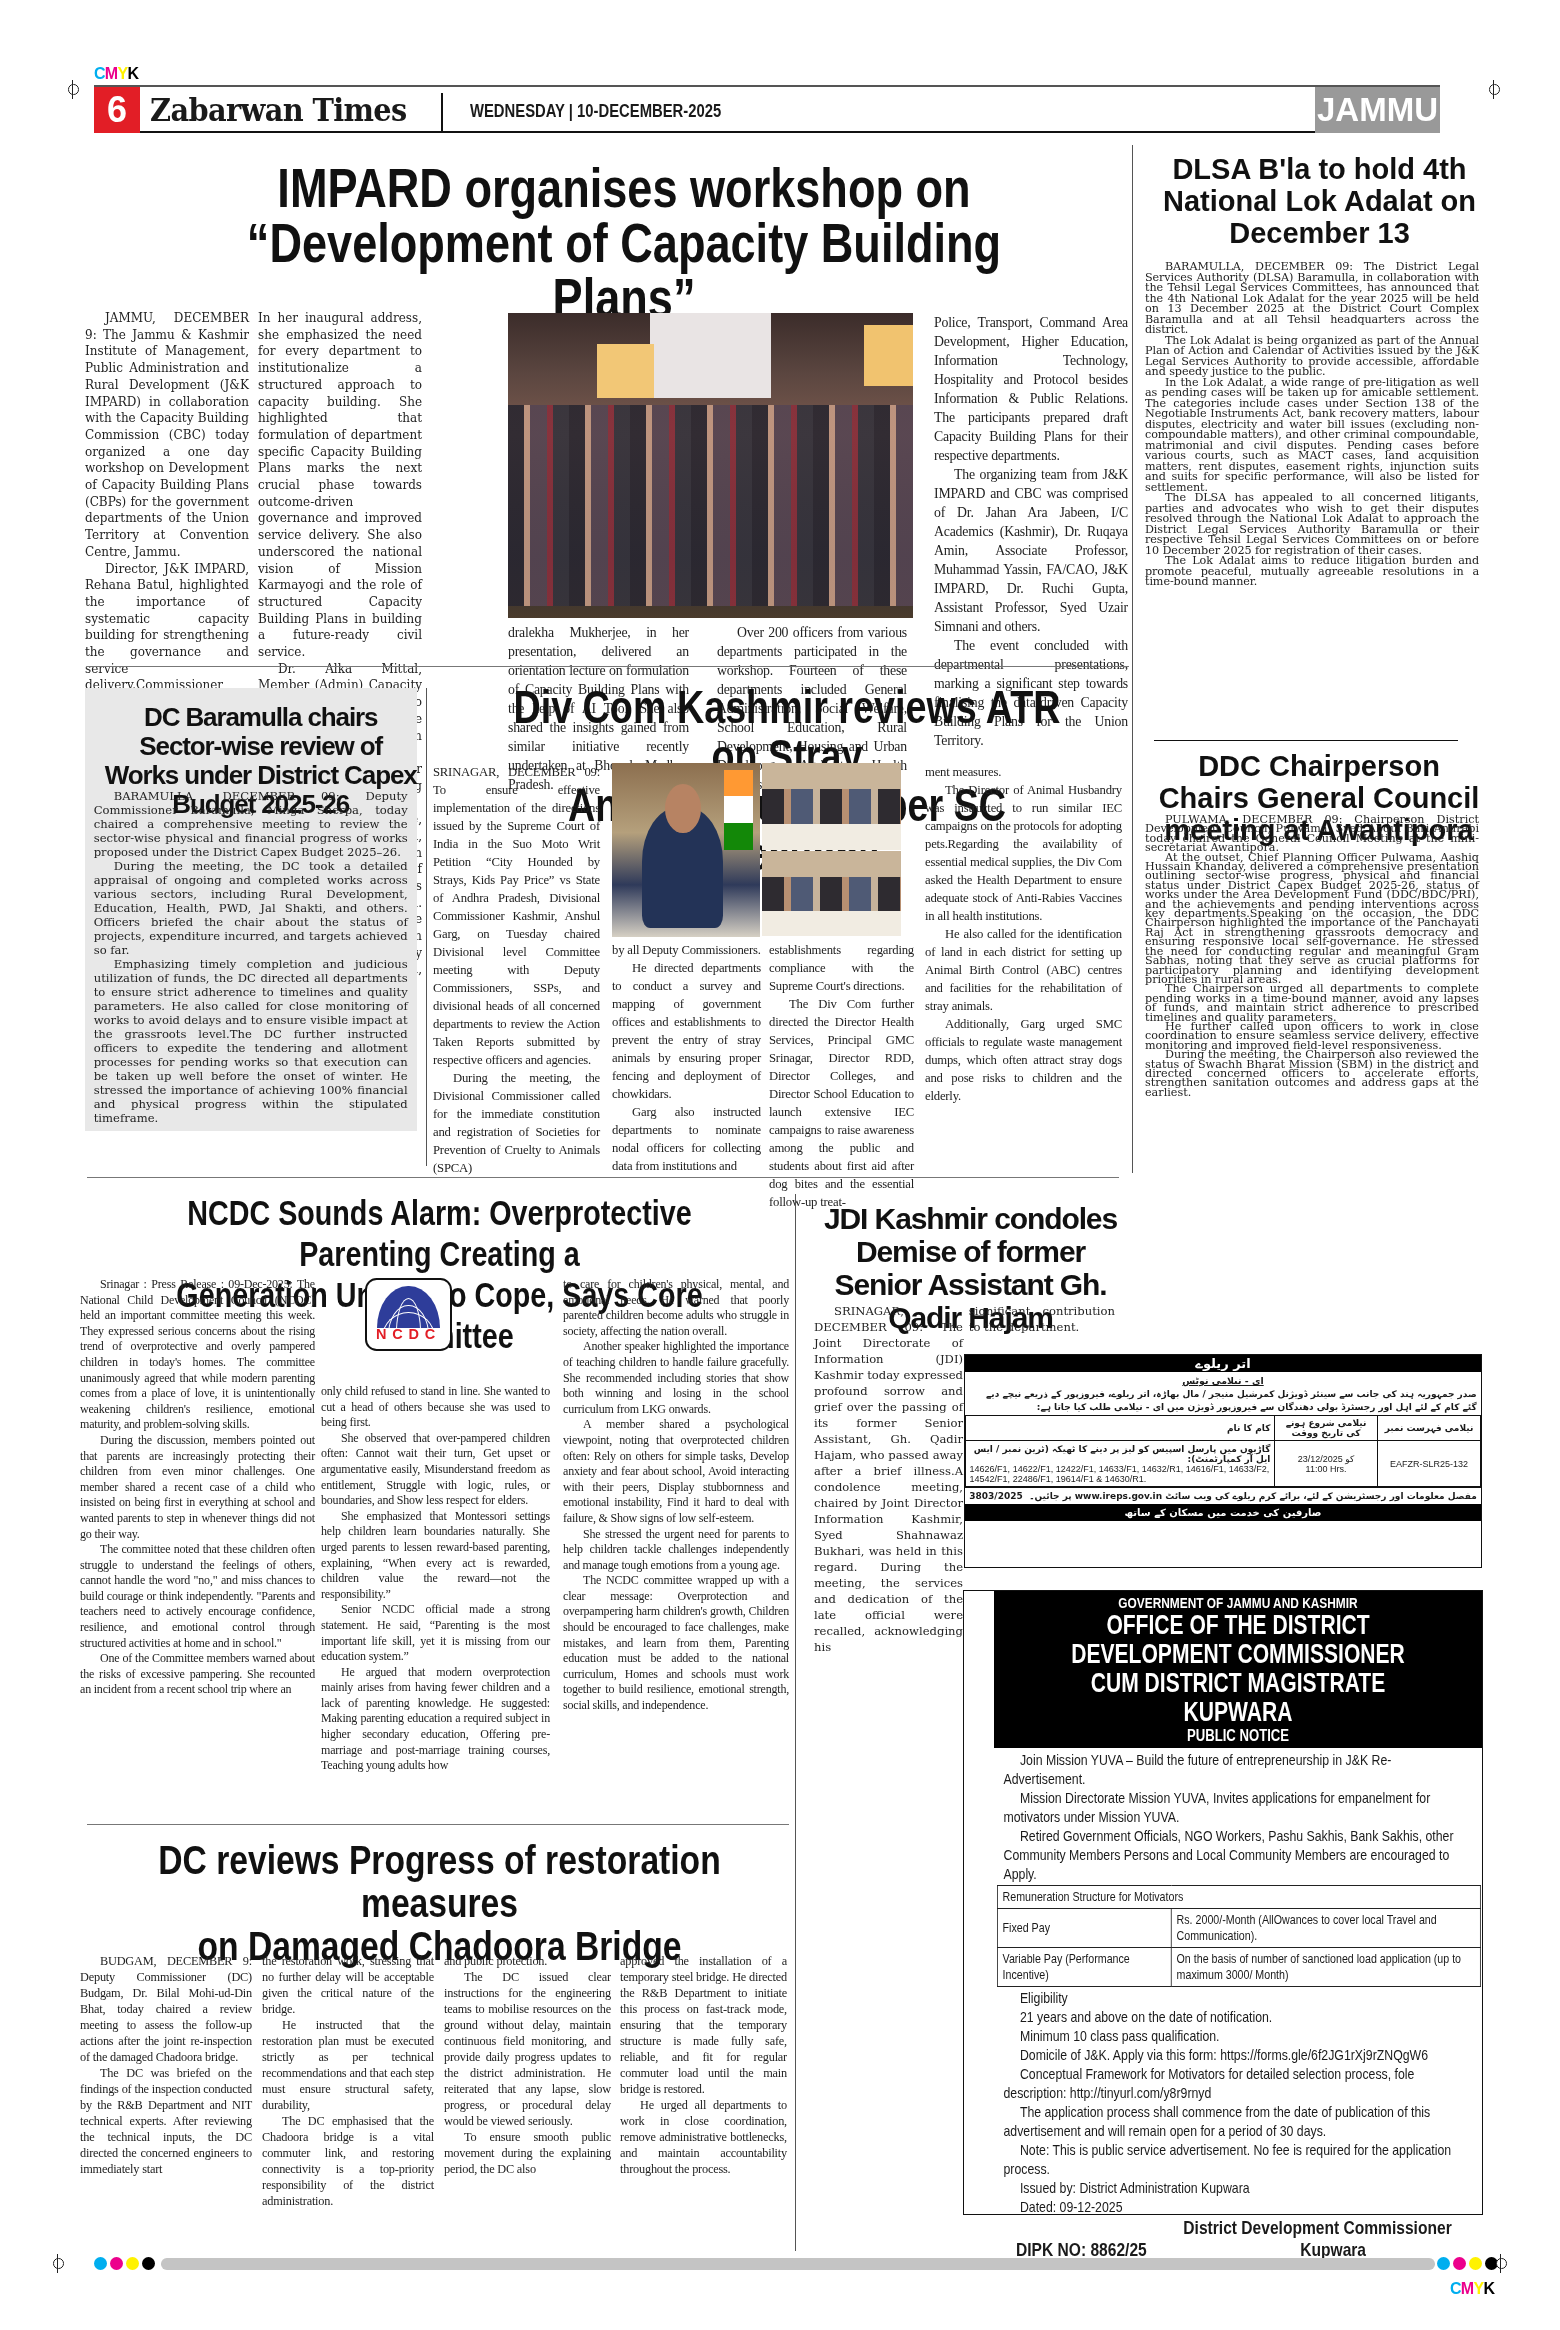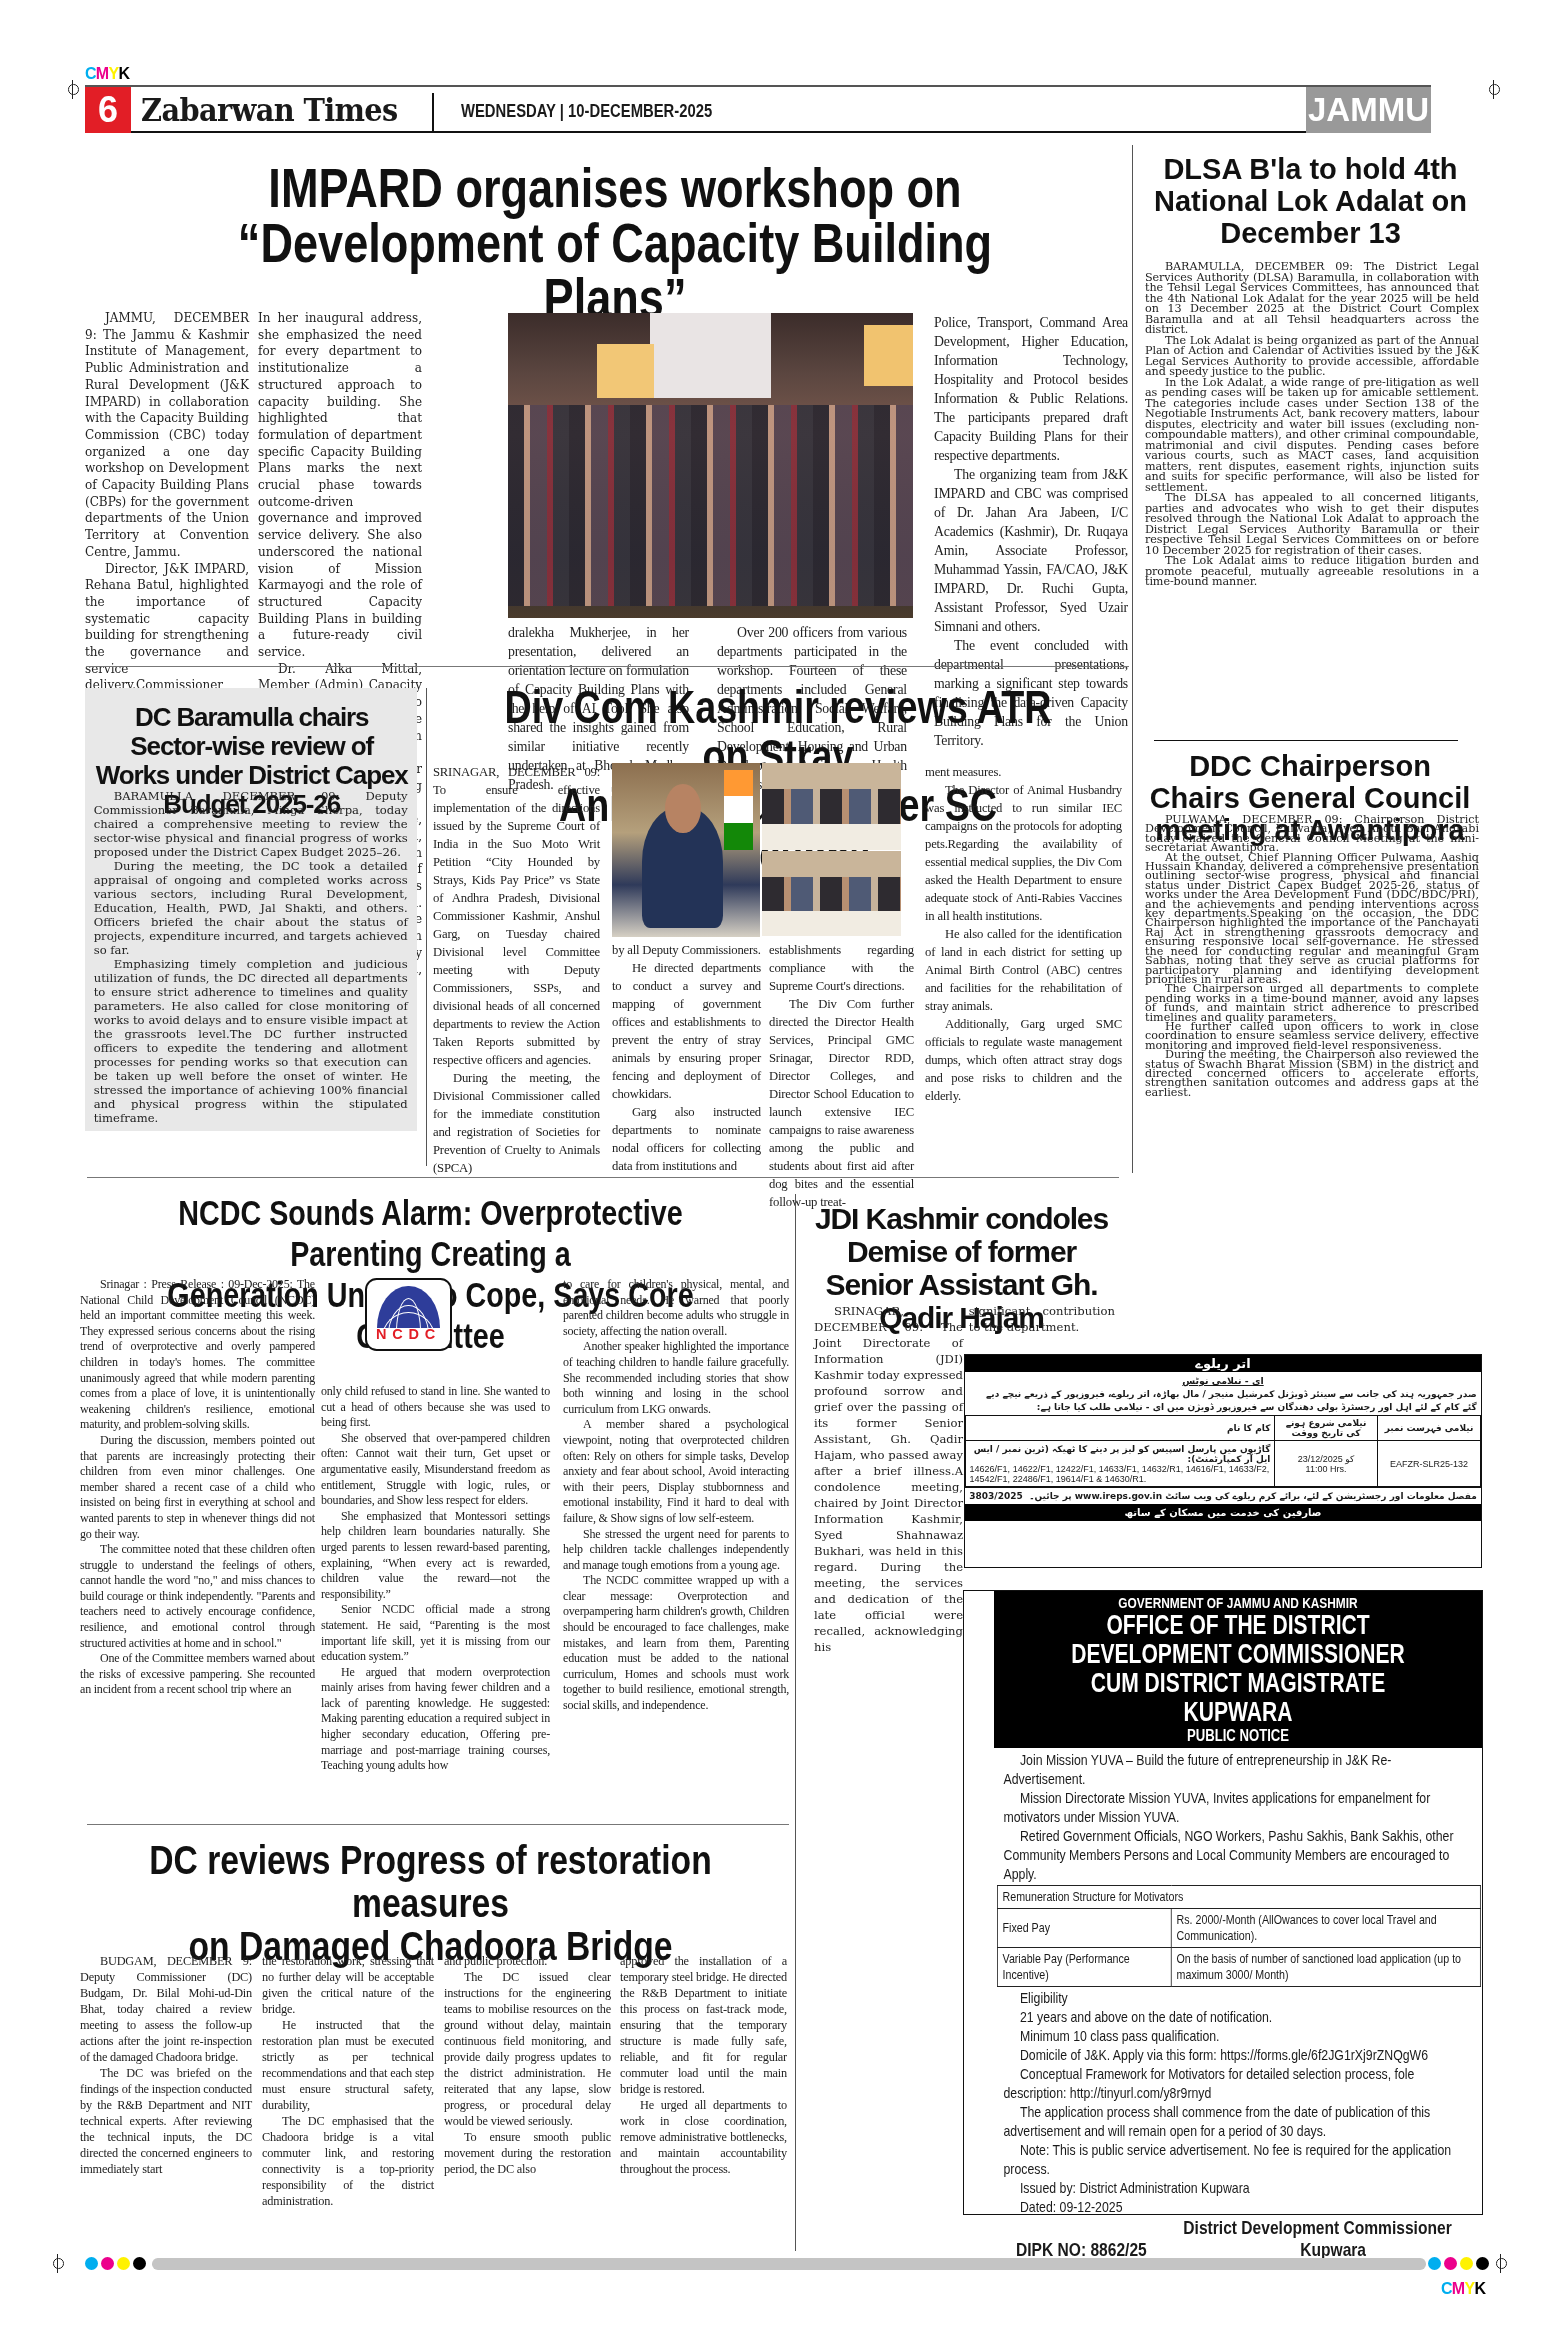--- a/index.html
+++ b/index.html
@@ -1,18 +1,18 @@
 <!DOCTYPE html>
 <html style="font-size:11.6px"><head>
 <meta charset="utf-8">
 <style>
   * { box-sizing: border-box; margin: 0; padding: 0; }
   html, body { width: 1561px; height: 2330px; background: #ffffff; overflow: hidden; }
   body { position: relative; font-family: "DejaVu Serif", serif; color: #1a1a1a; }
-  .abs { position: absolute; }
+  .abs { position: absolute; margin-left: 9px; }
   .reg { position:absolute; width:13px; height:19px; }
   .reg::before { content:""; position:absolute; left:2.2px; top:4.3px; width:8.7px; height:8.7px; border:1.4px solid #222; border-radius:50%; background:#fff; }
   .reg::after { content:""; position:absolute; left:5.8px; top:0; width:1.4px; height:19px; background:#222; }
   .cmyk-label { font-family:"Liberation Sans", sans-serif; font-weight:bold; font-size:16px; letter-spacing:-0.7px; }
   .cmyk-label .c{color:#00aeef}.cmyk-label .m{color:#ec008c}.cmyk-label .y{color:#fff200}.cmyk-label .k{color:#000}
 
   
   .masthead { left:85px; top:85px; width:1346px; height:48px; border-top:2.2px solid #555; border-bottom:2.2px solid #111; }
   .page-num { position:absolute; left:0; top:0; width:46px; height:46px; background:#e21e26; color:#fff; font-family:"Liberation Sans", sans-serif; font-weight:bold; font-size:36px; text-align:center; line-height:46px; }
   .paper-name { position:absolute; left:56px; top:4.3px; font-family:"DejaVu Serif", serif; font-weight:bold; font-size:32px; letter-spacing:-0.7px; transform:scaleX(0.9); transform-origin:left; }
@@ -340,21 +340,21 @@
     <p>The DC was briefed on the findings of the inspection conducted by the R&amp;B Department and NIT technical experts. After reviewing the technical inputs, the DC directed the concerned engineers to immediately start</p>
   </div>
   <div class="col body cond" style="left:262px; top:1953px; width:172px; font-size:12.3px; line-height:16px;">
     <p style="text-indent:0">the restoration work, stressing that no further delay will be acceptable given the critical nature of the bridge.</p>
     <p>He instructed that the restoration plan must be executed strictly as per technical recommendations and that each step must ensure structural safety, durability,</p>
     <p>The DC emphasised that the Chadoora bridge is a vital commuter link, and restoring connectivity is a top-priority responsibility of the district administration.</p>
   </div>
   <div class="col body cond" style="left:444px; top:1953px; width:167px; font-size:12.3px; line-height:16px;">
     <p style="text-indent:0">and public protection.</p>
     <p>The DC issued clear instructions for the engineering teams to mobilise resources on the ground without delay, maintain continuous field monitoring, and provide daily progress updates to the district administration. He reiterated that any lapse, slow progress, or procedural delay would be viewed seriously.</p>
-    <p>To ensure smooth public movement during the restoration period, the DC also</p>
+    <p>To ensure smooth public movement during the explaining period, the DC also</p>
   </div>
   <div class="col body cond" style="left:620px; top:1953px; width:167px; font-size:12.3px; line-height:16px;">
     <p style="text-indent:0">approved the installation of a temporary steel bridge. He directed the R&amp;B Department to initiate this process on fast-track mode, ensuring that the temporary structure is made fully safe, reliable, and fit for regular commuter load until the main bridge is restored.</p>
     <p>He urged all departments to work in close coordination, remove administrative bottlenecks, and maintain accountability throughout the process.</p>
   </div>
 </section>
 
 <div class="reg" style="left:51px; top:2254px;"></div>
 <div class="abs dots" style="left:85px; top:2257px;">
   <span style="background:#00aeef"></span>

